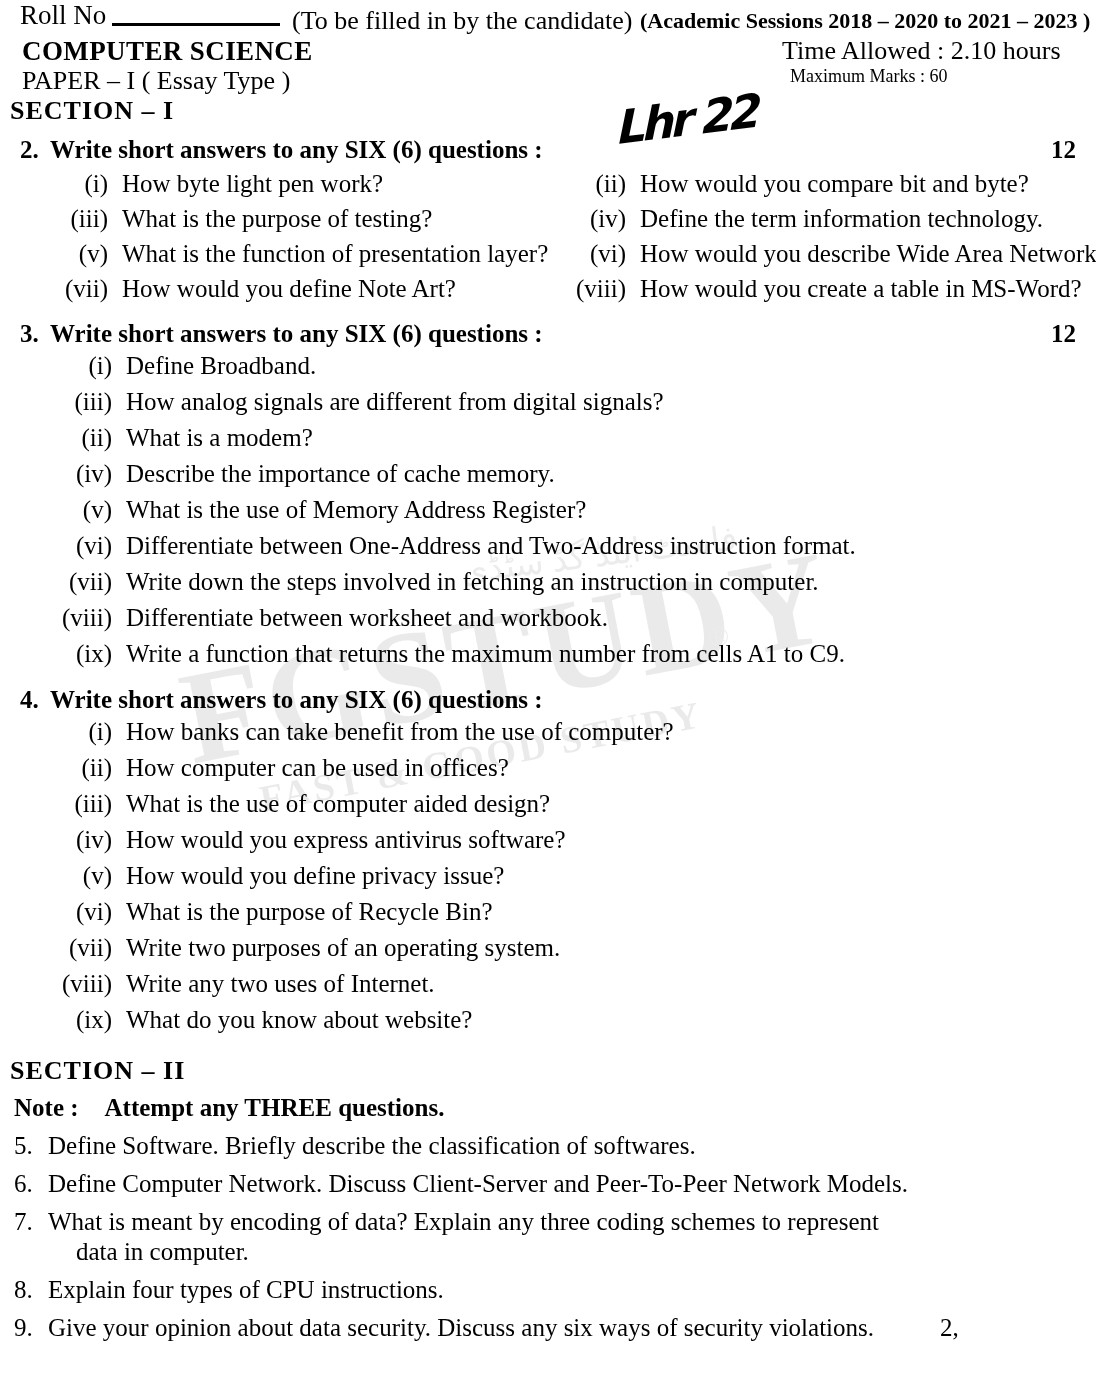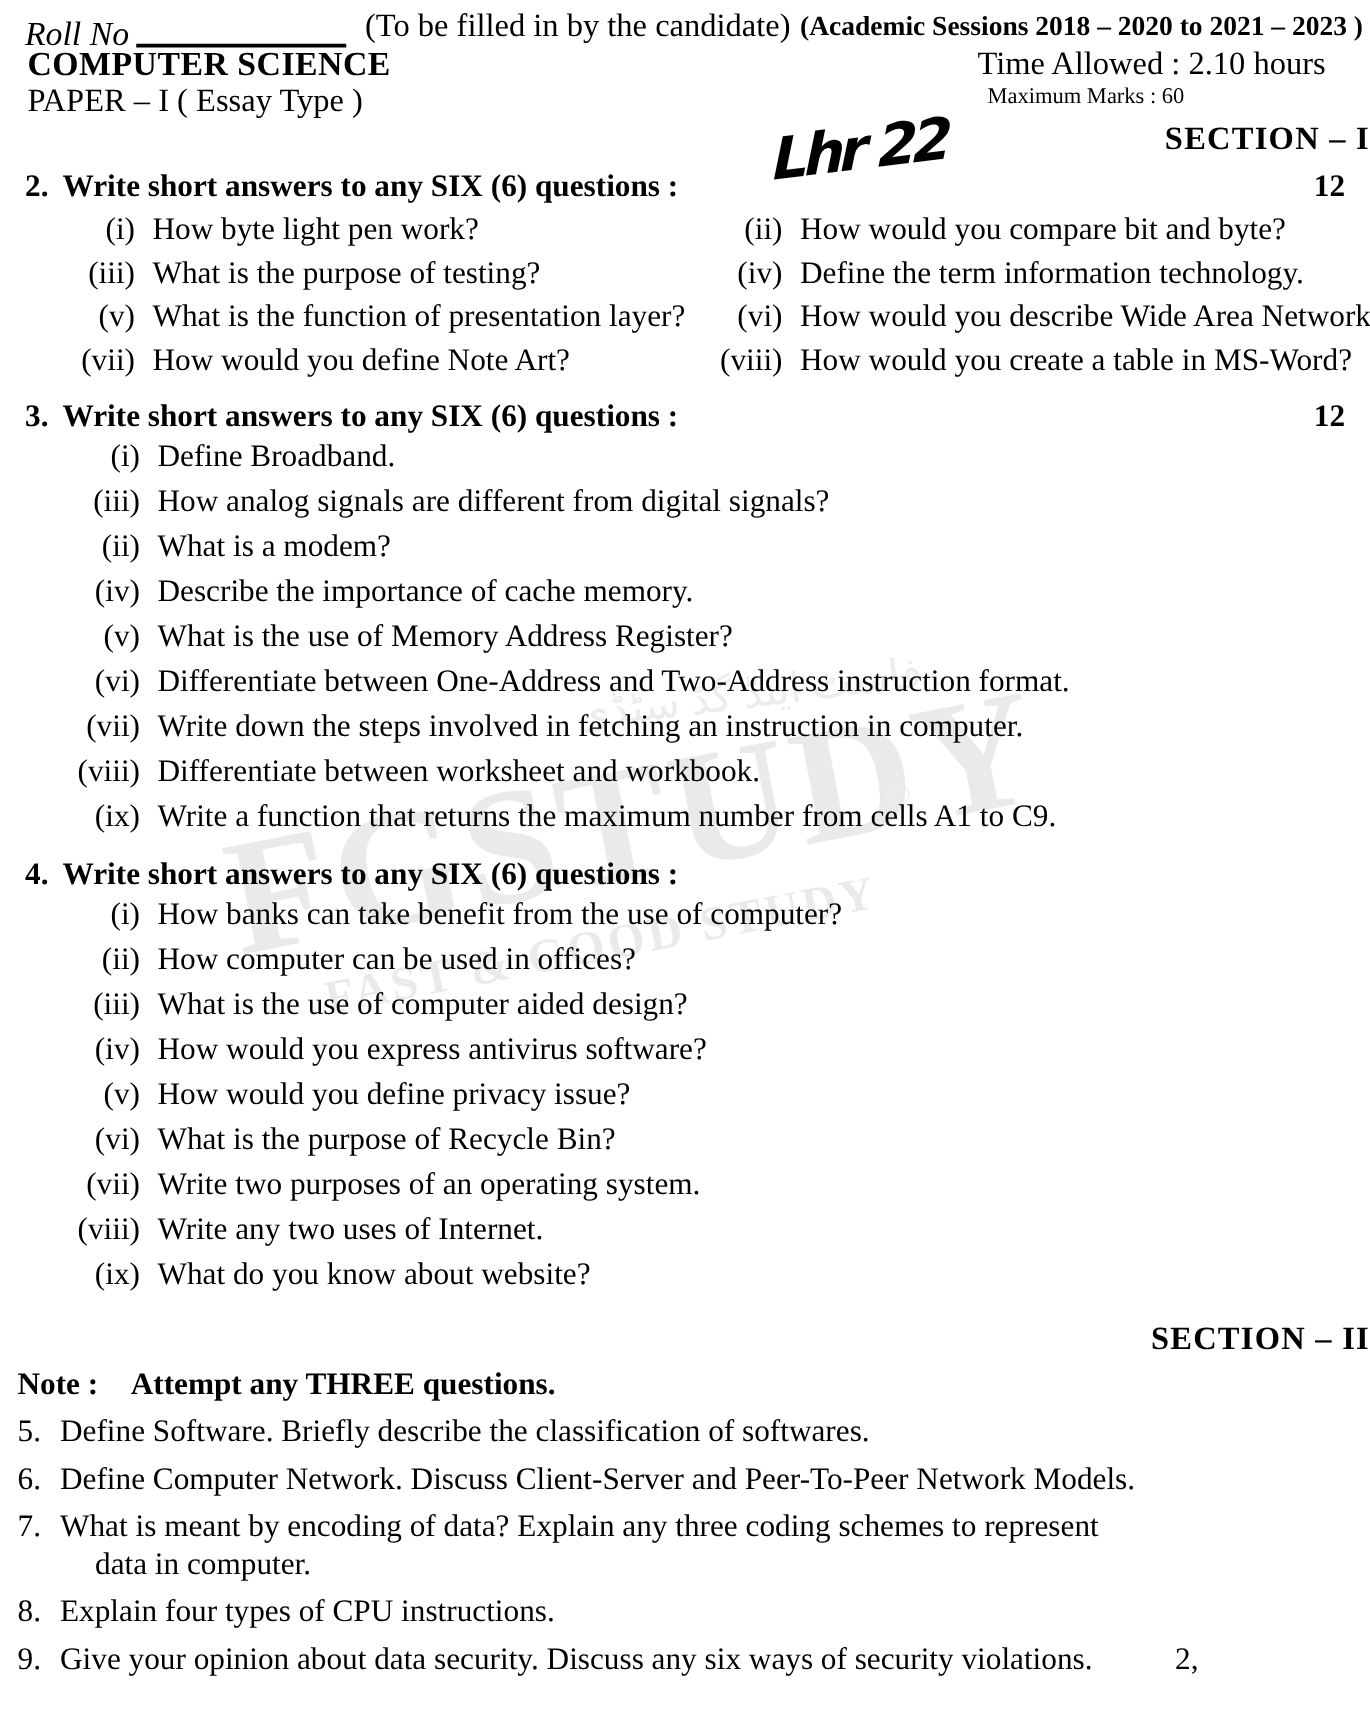--- a/index.html
+++ b/index.html
@@ -76,24 +76,23 @@
   }
 
   
   .hdr {
     position: relative;
     height: 92px;
   }
   .hdr-rollno {
     position: absolute;
     left: 20px;
-    top: 12px;
+    top: 0;
     font-size: 27px;
     white-space: nowrap;
-    font-style: italic;
   }
   .roll-line {
     display: inline-block;
     width: 168px;
     border-bottom: 3px solid #000;
     margin: 0 4px -2px 6px;
     height: 16px;
   }
   .hdr-tobefilled {
     position: absolute;
@@ -143,21 +142,21 @@
   .hdr-marks {
     position: absolute;
     left: 790px;
     top: 66px;
     font-size: 18px;
     white-space: nowrap;
   }
 
   
   .section-head {
-    text-align: right;
+    text-align: left;
     font-size: 26px;
     font-weight: bold;
     letter-spacing: 1px;
     margin: 4px 0 0 0;
     padding-left: 10px;
   }
   .section-head.s2 { margin-top: 14px; }
 
   
   .handwriting {

